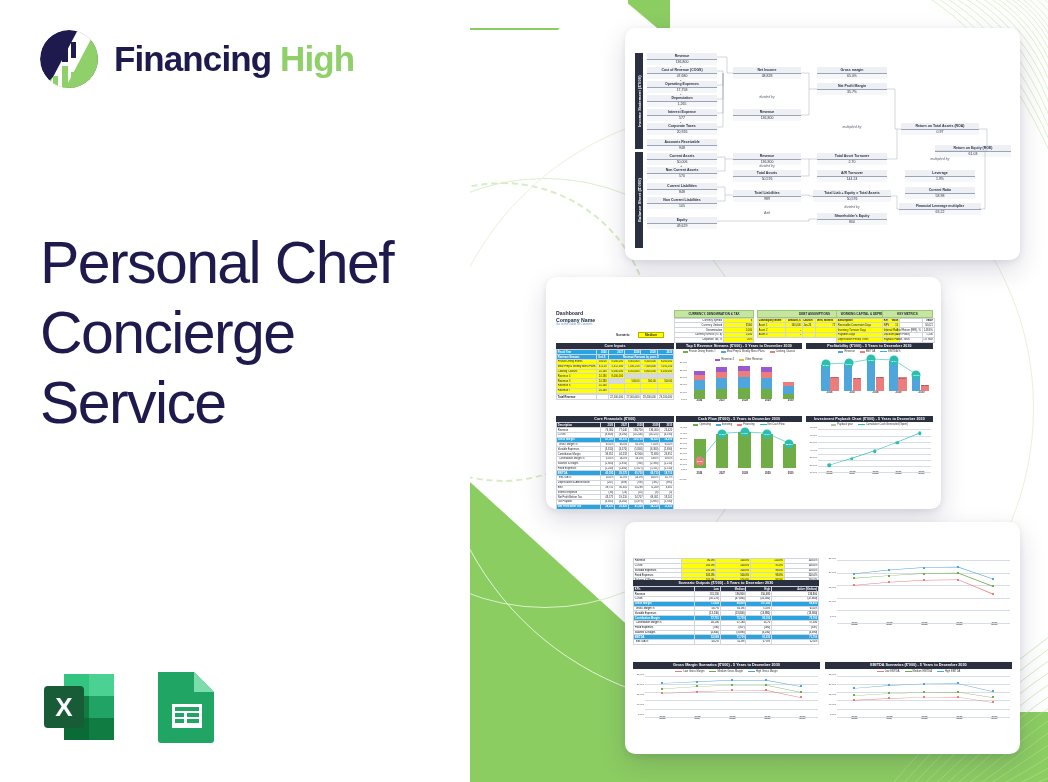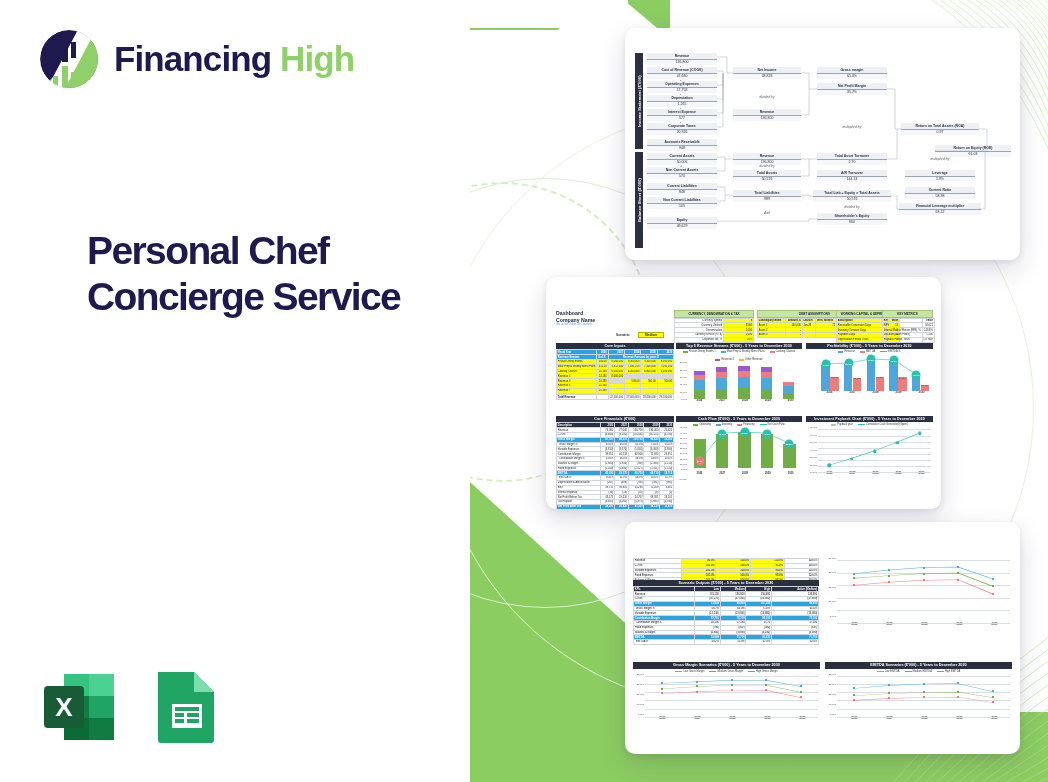--- a/index.html
+++ b/index.html
@@ -16,21 +16,21 @@
 
   
   .left-panel { position: absolute; left: 0; top: 0; width: 470px; height: 782px; background: #ffffff; z-index: 6; }
 
   .logo-wrap { position: absolute; left: 38px; top: 28px; display: flex; align-items: center; gap: 14px; }
   .logo-mark { width: 62px; height: 62px; position: relative; }
   .logo-text { font-size: 35px; font-weight: 700; letter-spacing: -0.9px; white-space: nowrap; }
   .logo-text .w1 { color: #1e1a4d; }
   .logo-text .w2 { color: #8fd06a; }
 
-  .headline { position: absolute; left: 40px; top: 228px; font-size: 39px; line-height: 1.19; font-weight: 700; color: #1e1a4d; letter-spacing: -1.6px; max-width: 380px; margin-left: 47px; }
+  .headline { position: absolute; left: 40px; top: 228px; font-size: 59px; line-height: 1.19; font-weight: 400; color: #1e1a4d; letter-spacing: -1.6px; max-width: 380px; }
 
   .file-icons { position: absolute; left: 38px; top: 666px; display: flex; gap: 28px; align-items: flex-start; }
 
   
   .right-area { position: absolute; left: 470px; top: 0; width: 578px; height: 782px; overflow: hidden; }
   .green-bg { position: absolute; inset: 0; background: #8ccd62; }
   .white-notch {
     position: absolute; left: -2px; top: -2px; width: 160px; height: 30px; background: #fff;
   }
   .white-diag {

